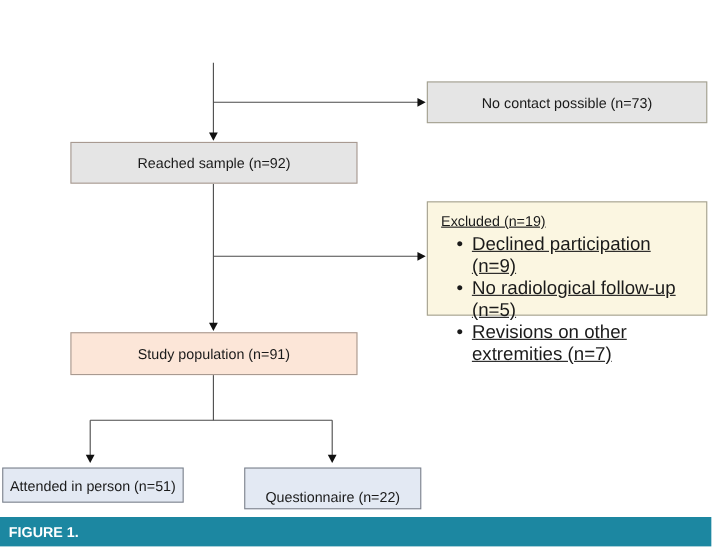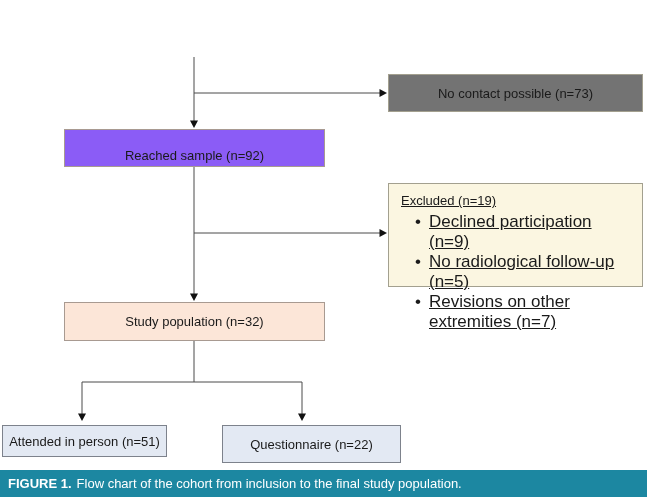--- a/index.html
+++ b/index.html
@@ -33,28 +33,27 @@
     padding: 2px 6px;
   }
   .node-initial {
     left: 63px; top: 4px; width: 262px; height: 53px;
     background: #d8eada;
     border-color: #93a296;
     flex-direction: column;
   }
   .node-no-contact {
     left: 388px; top: 74px; width: 255px; height: 38px;
-    background: #737373;
+    background: #e5e5e5;
     border-color: #a3a08f;
   }
   .node-reached {
     left: 64px; top: 129px; width: 261px; height: 38px;
-    background: #8b5cf6;
+    background: #e5e5e5;
     border-color: #a89a91;
-    align-items: flex-end;
   }
   .node-excluded {
     left: 388px; top: 183px; width: 255px; height: 104px;
     background: #fbf6e1;
     border-color: #a3a08f;
     display: block;
     text-align: left;
     padding: 8px 10px 6px 12px;
     text-decoration: underline;
   }
@@ -82,23 +81,24 @@
     left: 64px; top: 302px; width: 261px; height: 39px;
     background: #fce6d8;
     border-color: #a89a91;
   }
   .node-attended {
     left: 2px; top: 425px; width: 165px; height: 32px;
     background: #e3e9f3;
     border-color: #7d828c;
   }
   .node-questionnaire {
-    left: 222px; top: 425px; width: 179px; height: 38px;
+    left: 222px; top: 425px; width: 161px; height: 38px;
     background: #e3e9f3;
     border-color: #7d828c;
+    align-items: flex-end;
   }
   .caption-bar {
     position: absolute;
     left: 0; top: 470px;
     width: 647px; height: 27px;
     background: #1c87a1;
     color: #ffffff;
     display: flex;
     align-items: center;
     padding: 0 8px;
@@ -152,29 +152,28 @@
   <div class="node node-excluded">
     <span class="excluded-title">Excluded (n=19)</span>
     <ul>
       <li>Declined participation (n=9)</li>
       <li>No radiological follow-up (n=5)</li>
       <li>Revisions on other extremities (n=7)</li>
     </ul>
   </div>
 
   <div class="node node-study">
-    <span>Study population (n=32)</span>
+    <span>Study population (n=91)</span>
   </div>
 
   <div class="node node-attended">
     <span>Attended in person (n=51)</span>
   </div>
 
   <div class="node node-questionnaire">
     <span>Questionnaire (n=22)</span>
   </div>
 
   <div class="caption-bar">
     <span class="caption-label">FIGURE 1.</span>
-    <span class="caption-text">Flow chart of the cohort from inclusion to the final study population.</span>
   </div>
 
 </div>
 
 </body></html>

